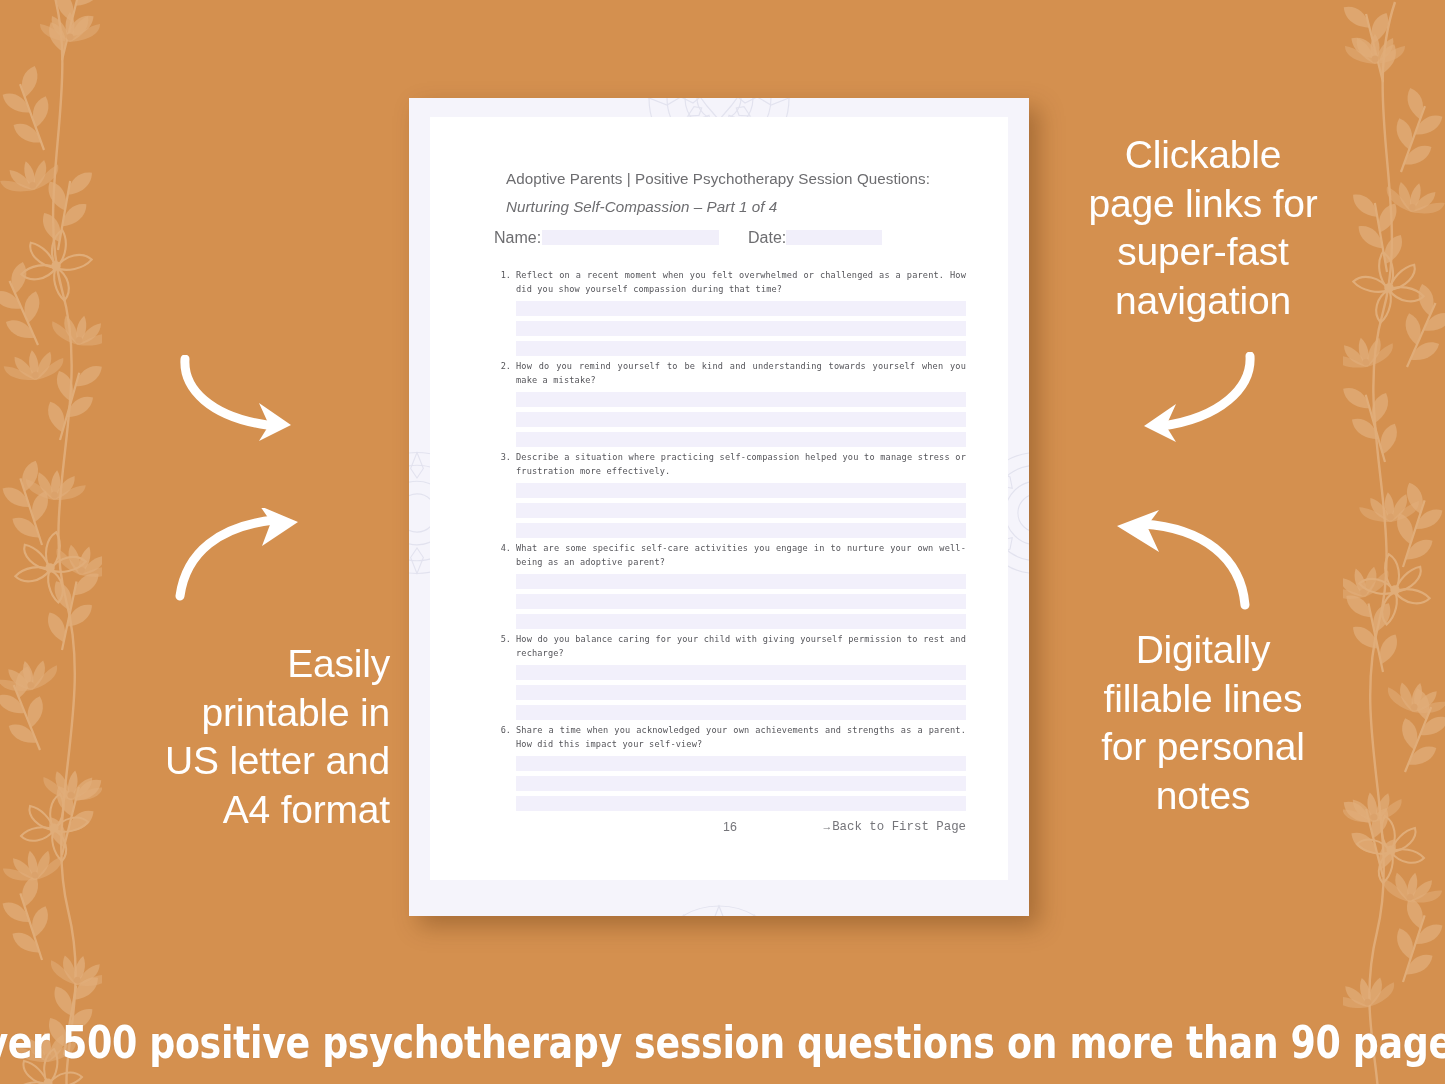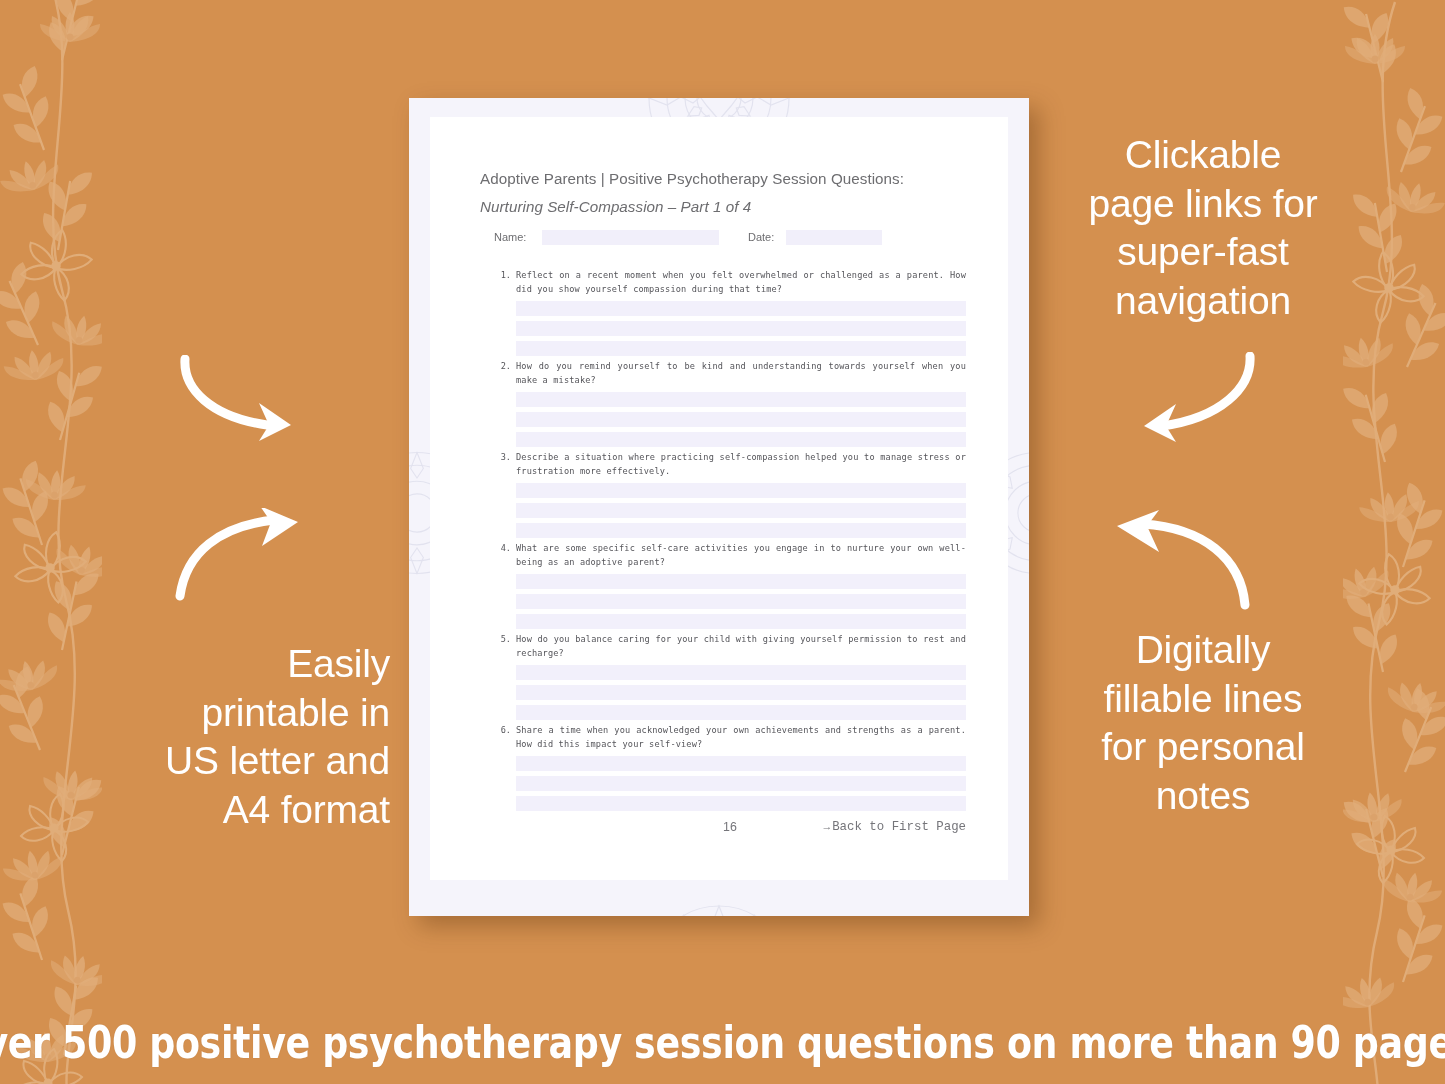--- a/index.html
+++ b/index.html
@@ -93,41 +93,41 @@
     position: absolute;
     left: 44px;
     top: 0;
     width: 500px;
     height: 763px;
   }
 
   .doc-title {
     position: absolute;
     top: 48px;
-    left: 6px;
+    left: 32px;
     width: 470px;
     color: #6d6d70;
     font-size: 15.2px;
     line-height: 28px;
     font-weight: 400;
     letter-spacing: 0.05px;
   }
   .doc-title .line2 { display: block; font-style: italic; }
 
   .name-date-row {
     position: absolute;
     top: 112px;
     left: 20px;
     width: 470px;
     height: 17px;
   }
   .fld-label {
     position: absolute;
     color: #6d6d70;
-    font-size: 11px;
+    font-size: 16px;
     line-height: 17px;
   }
   .fld-blank {
     position: absolute;
     height: 15px;
     background: #f1effa;
     top: 1px;
   }
   .lbl-name  { left: 0px; }
   .blank-name{ left: 48px; width: 177px; }

